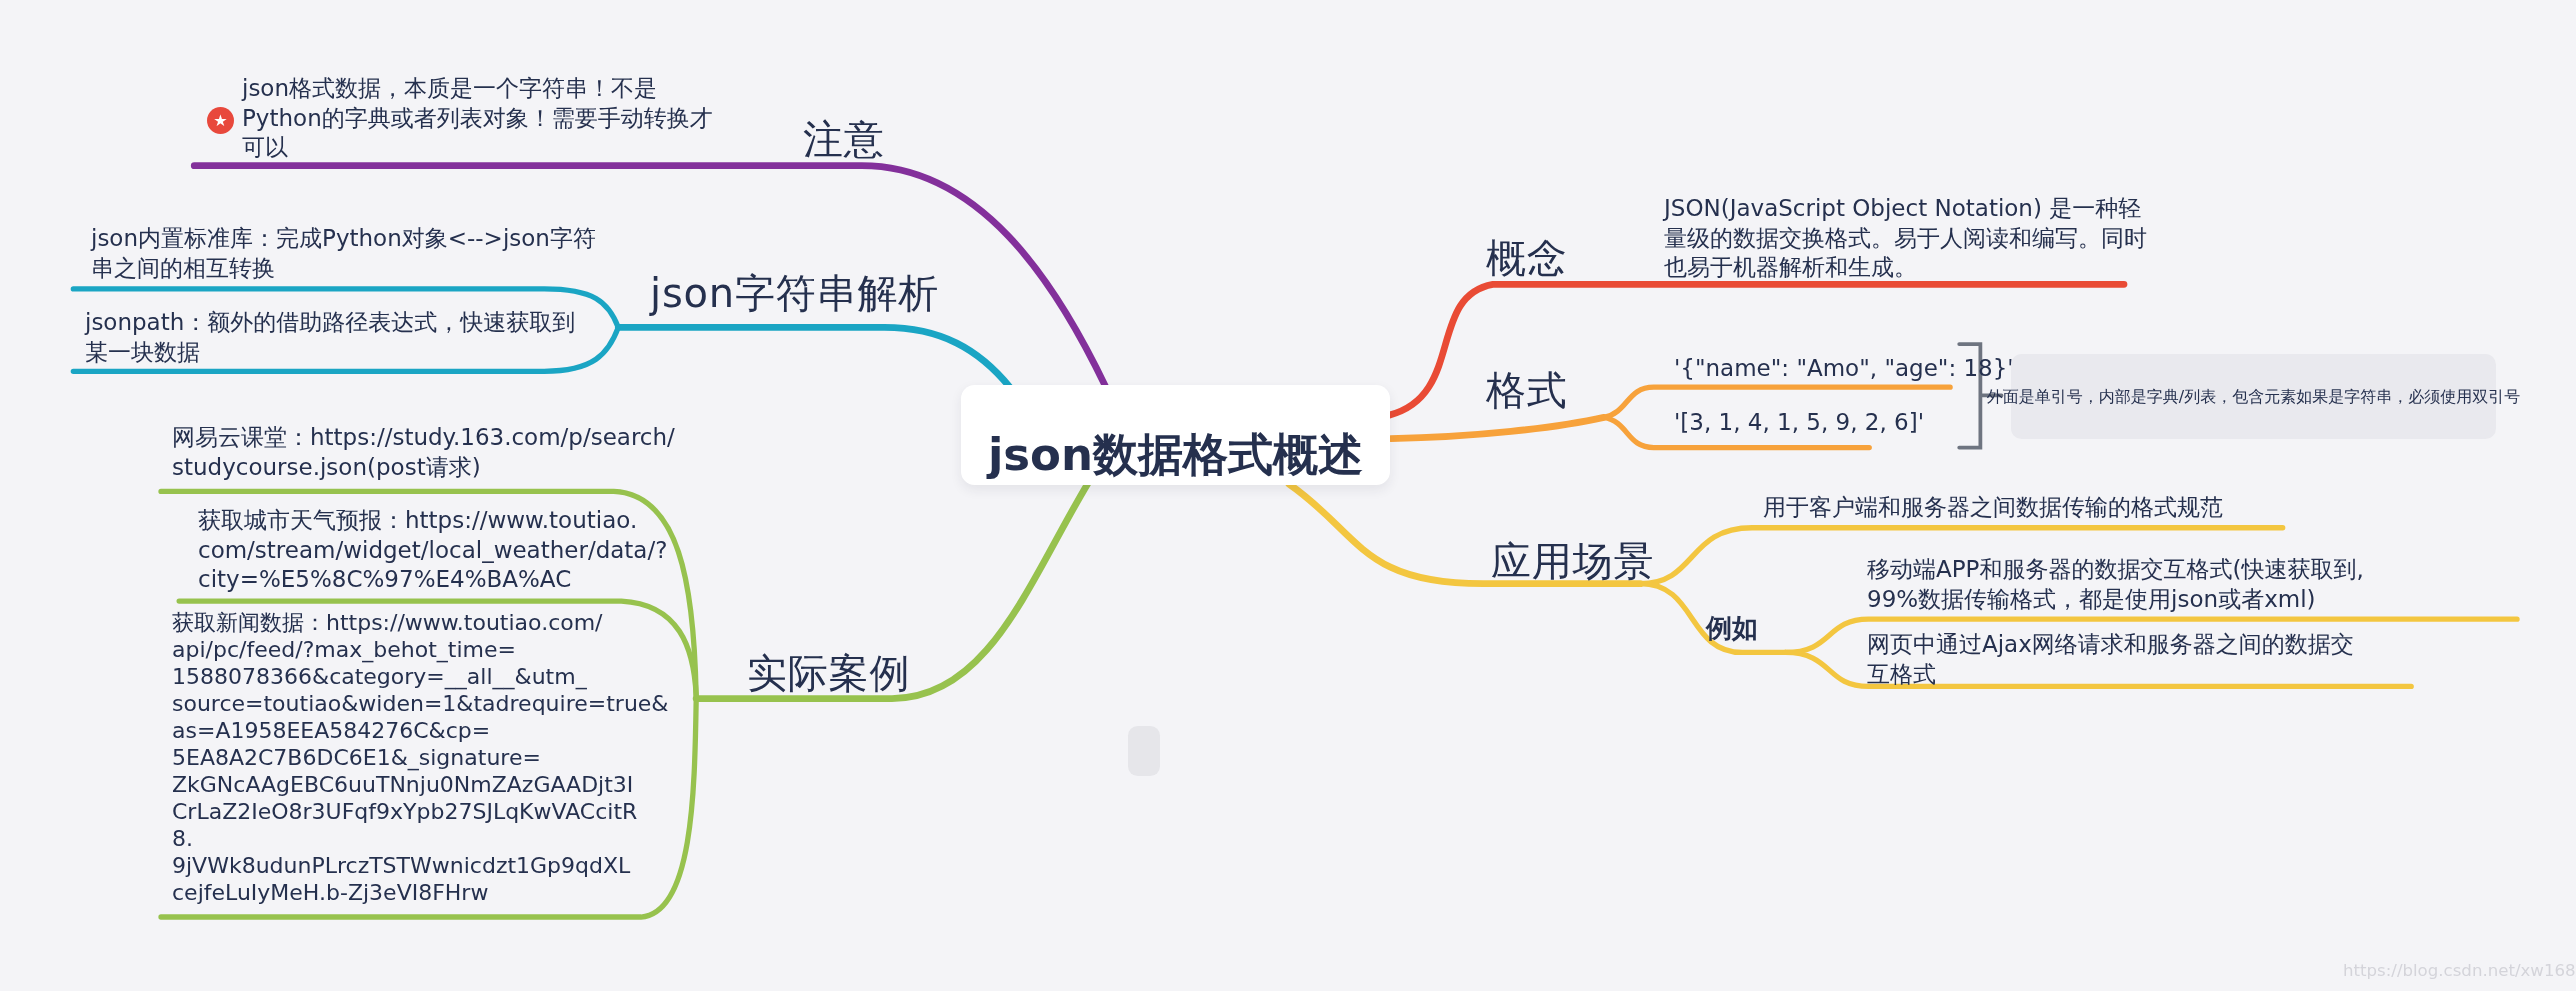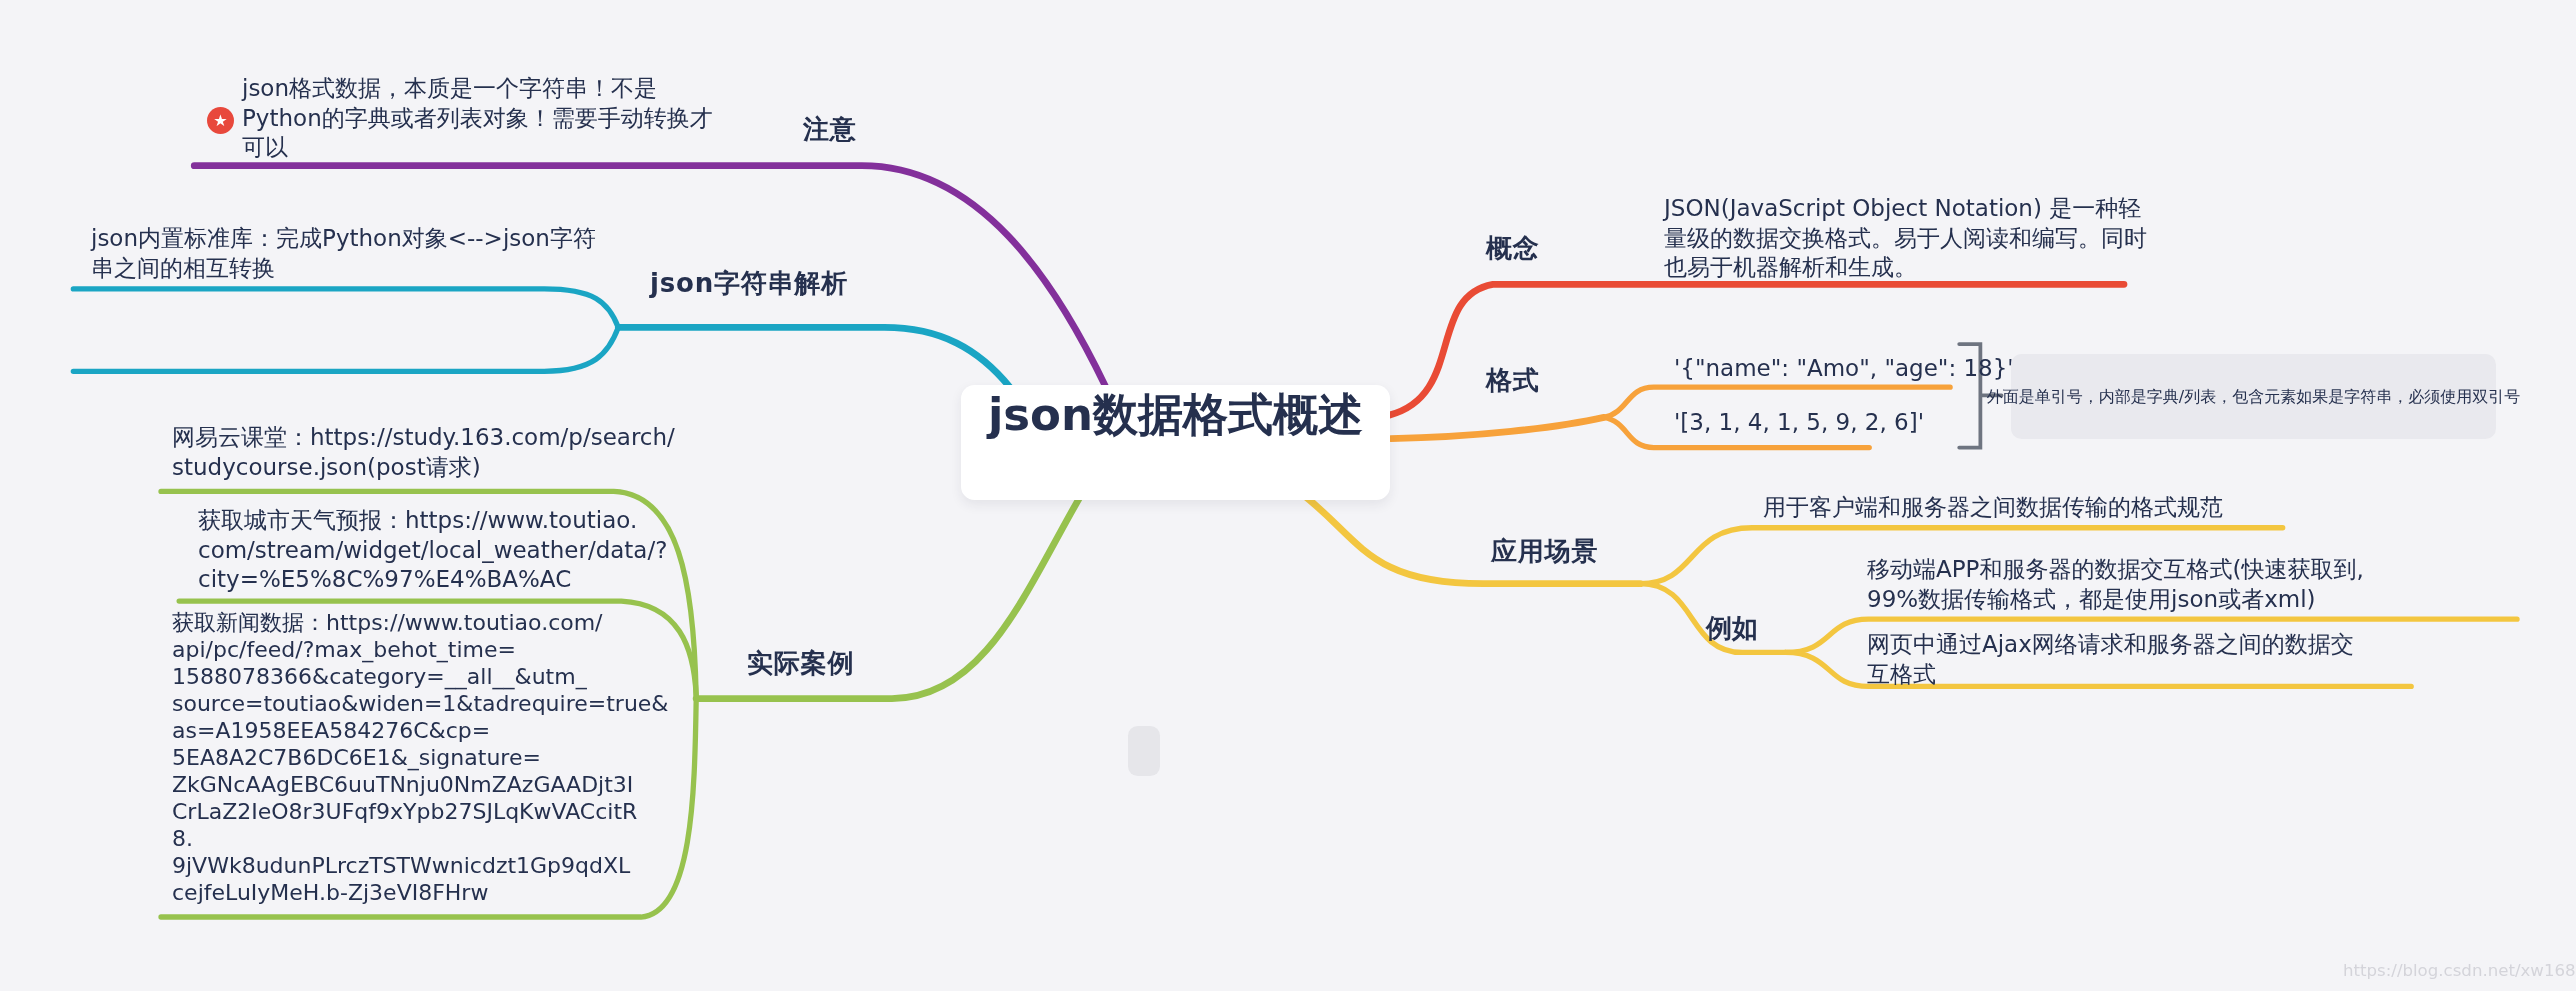--- a/index.html
+++ b/index.html
@@ -7,30 +7,30 @@
     position:relative;width:2576px;height:992px;overflow:hidden;
     background:#f4f4f7;
     font-family:"DejaVu Sans","Liberation Sans",sans-serif;
     color:#25304e;
   }
   .abs{position:absolute;}
   svg.wires{position:absolute;left:0;top:0;z-index:1;}
   .layer{z-index:2;}
   .txt{font-size:23px;line-height:29.5px;font-weight:500;white-space:nowrap;}
   .txt-sm{font-size:22px;line-height:27px;font-weight:500;white-space:nowrap;}
-  .lbl{font-size:26px;font-weight:700;white-space:nowrap;letter-spacing:0.8px;}
+  .lbl{font-size:40px;font-weight:400;white-space:nowrap;letter-spacing:0.8px;}
   .lbl-sm{font-size:26px;font-weight:700;white-space:nowrap;margin-left:7px;}
   .badge{
     width:27px;height:27px;border-radius:50%;background:#e8483c;color:#ffffff;
     display:flex;align-items:center;justify-content:center;font-size:16px;line-height:1;
   }
   .card{
-    z-index:3;left:961px;top:385px;width:429px;height:115px;
+    z-index:3;left:961px;top:385px;width:429px;height:100px;
     background:#ffffff;border-radius:13.6px;box-shadow:0 4.5px 12px rgba(40,40,70,0.08);
-    display:flex;align-items:flex-start;justify-content:center;
+    display:flex;align-items:flex-end;justify-content:center;
     font-size:45px;font-weight:700;white-space:nowrap;
   }
   .notebox{
     left:2011px;top:354px;width:485px;height:85px;background:#e9e9ee;border-radius:10.6px;
     display:flex;flex-direction:row;align-items:center;justify-content:center;
     font-size:16px;line-height:29.5px;font-weight:500;white-space:nowrap;
   }
   .pill{left:1128px;top:726px;width:32px;height:50px;border-radius:9.8px;background:#e6e6ea;}
   .watermark{left:2343px;top:961px;width:212px;text-align:right;font-size:16.6px;color:#d4d4da;white-space:nowrap;}
 </style>
@@ -78,20 +78,24 @@
     <div>json格式数据，本质是一个字符串！不是</div>
     <div>Python的字典或者列表对象！需要手动转换才</div>
     <div>可以</div>
   </div>
   <div class="abs layer lbl" style="left:803px;top:112px;">注意</div>
 
   <div class="abs layer txt" style="left:91px;top:224px;">
     <div>json内置标准库：完成Python对象&lt;--&gt;json字符</div>
     <div>串之间的相互转换</div>
   </div>
+  <div class="abs layer txt" style="left:85px;top:308px;">
+    <div>jsonpath：额外的借助路径表达式，快速获取到</div>
+    <div>某一块数据</div>
+  </div>
   <div class="abs layer lbl" style="left:650px;top:266px;">json字符串解析</div>
 
   <div class="abs layer txt" style="left:172px;top:423px;">
     <div>网易云课堂：https://study.163.com/p/search/</div>
     <div>studycourse.json(post请求)</div>
   </div>
   <div class="abs layer txt" style="left:198px;top:506px;">
     <div>获取城市天气预报：https://www.toutiao.</div>
     <div>com/stream/widget/local_weather/data/?</div>
     <div>city=%E5%8C%97%E4%BA%AC</div>

